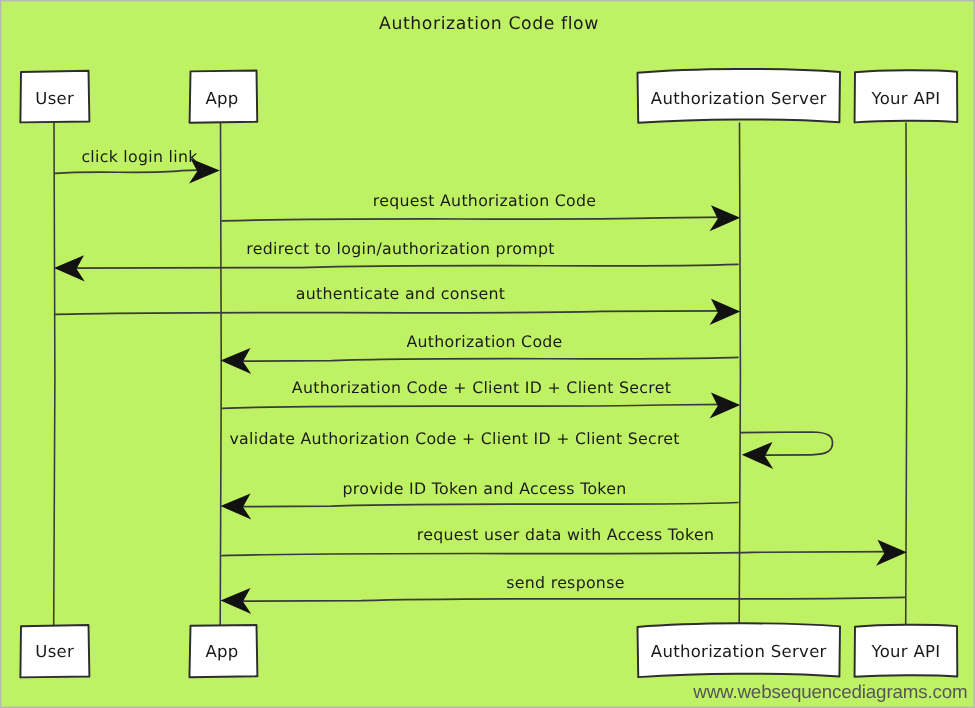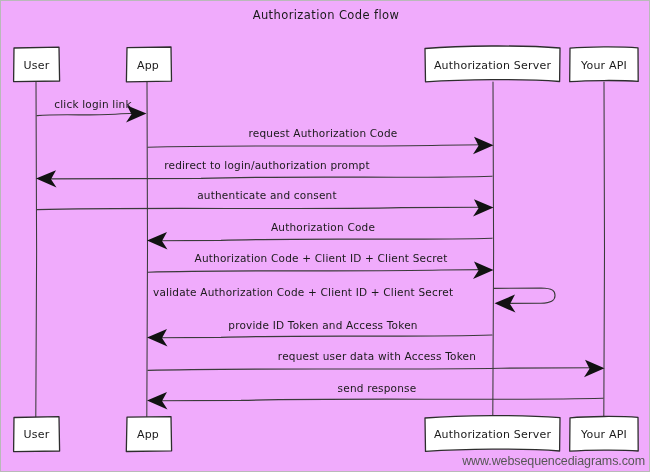--- a/index.html
+++ b/index.html
@@ -5,21 +5,21 @@
 <style>
   html, body {
     margin: 0;
     padding: 0;
     background: #ffffff;
   }
   #canvas {
     position: relative;
     width: 650px;
     height: 472px;
-    background: #f0abfc;
+    background: #bef264;
     border: 1px solid #b9b9b9;
     box-sizing: border-box;
     overflow: hidden;
     font-family: "DejaVu Sans", sans-serif;
   }
   #diagram-svg {
     position: absolute;
     left: 0;
     top: 0;
     width: 650px;

